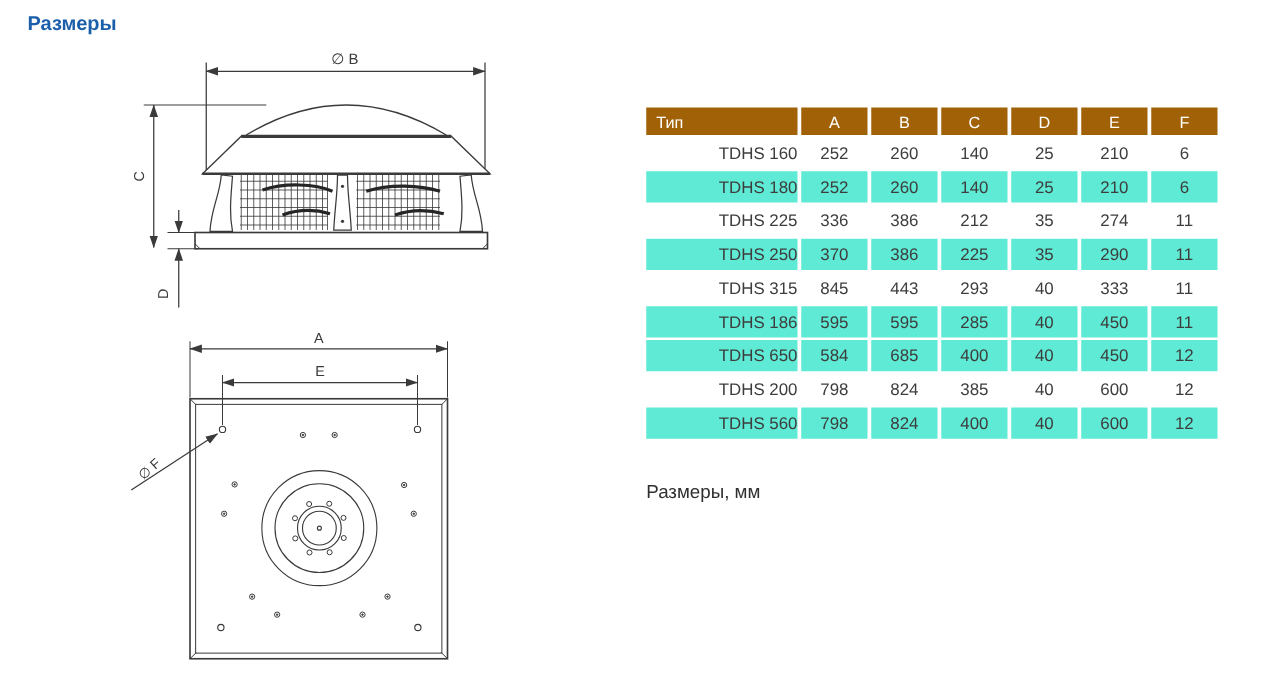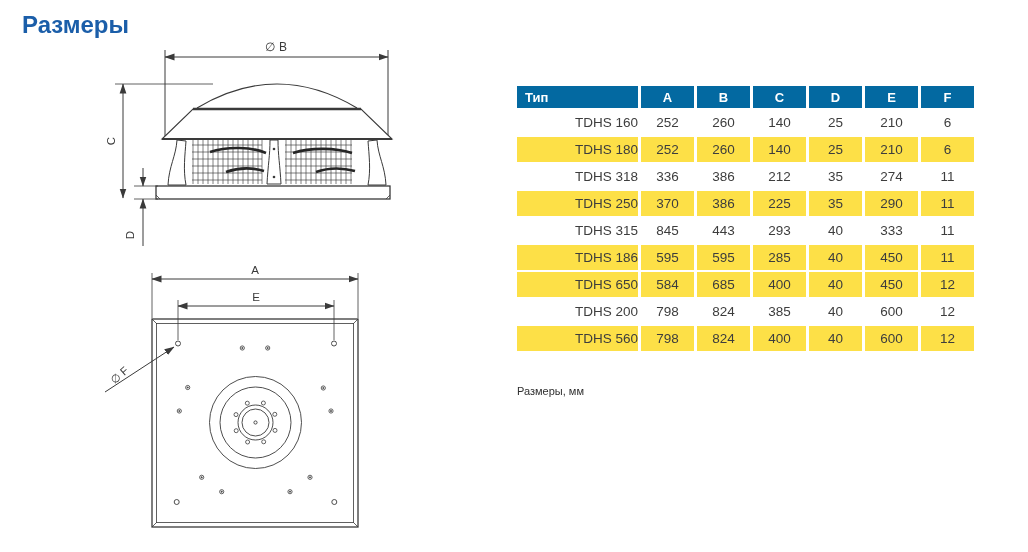--- a/index.html
+++ b/index.html
@@ -2,39 +2,39 @@
 <html><head>
 <meta charset="utf-8">
 <style>
   html,body{margin:0;padding:0;}
   body{
     width:1028px;height:552px;position:relative;background:#ffffff;
     font-family:"Liberation Sans", sans-serif;overflow:hidden;
   }
   .page-title{
     position:absolute;left:22px;top:11px;margin:0;
-    font-size:24px;font-weight:bold;color:#1b5ea9;letter-spacing:0;
+    font-size:16px;font-weight:bold;color:#1b5ea9;letter-spacing:0;
   }
   #drawing{position:absolute;left:0;top:0;}
 
   .dim-table-wrap{position:absolute;left:514px;top:84px;width:463px;}
   table.dim{border-collapse:separate;border-spacing:3px 2px;width:100%;table-layout:fixed;}
   table.dim th{
-    background:#0369a1;color:#ffffff;font-size:13px;font-weight:bold;
+    background:#a16207;color:#ffffff;font-size:13px;font-weight:normal;
     height:22px;text-align:center;padding:0;
   }
   table.dim th.type-col{text-align:left;padding-left:8px;width:113px;}
   table.dim td{
     font-size:13.5px;color:#3d3d3d;height:25px;text-align:center;padding:0;
     background:#ffffff;
   }
   table.dim td.model{text-align:right;padding-left:8px;}
-  table.dim tr.alt td{background:#fde047;}
+  table.dim tr.alt td{background:#5eead4;}
   .table-caption{
-    position:absolute;left:517px;top:385px;font-size:11px;color:#2f2f2f;
+    position:absolute;left:517px;top:385px;font-size:15px;color:#2f2f2f;
   }
   svg text{font-family:"Liberation Sans", sans-serif;fill:#3a3a3a;}
 </style>
 </head>
 <body>
 
 <h1 class="page-title">Размеры</h1>
 
 <svg id="drawing" width="1028" height="552" viewBox="0 0 1028 552" fill="none" stroke="#3a3a3a" stroke-width="1">
   <defs>
@@ -242,21 +242,21 @@
         <tr class="alt">
           <td class="model">TDHS 180</td>
           <td>252</td>
           <td>260</td>
           <td>140</td>
           <td>25</td>
           <td>210</td>
           <td>6</td>
         </tr>
         <tr>
-          <td class="model">TDHS 318</td>
+          <td class="model">TDHS 225</td>
           <td>336</td>
           <td>386</td>
           <td>212</td>
           <td>35</td>
           <td>274</td>
           <td>11</td>
         </tr>
         <tr class="alt">
           <td class="model">TDHS 250</td>
           <td>370</td>

